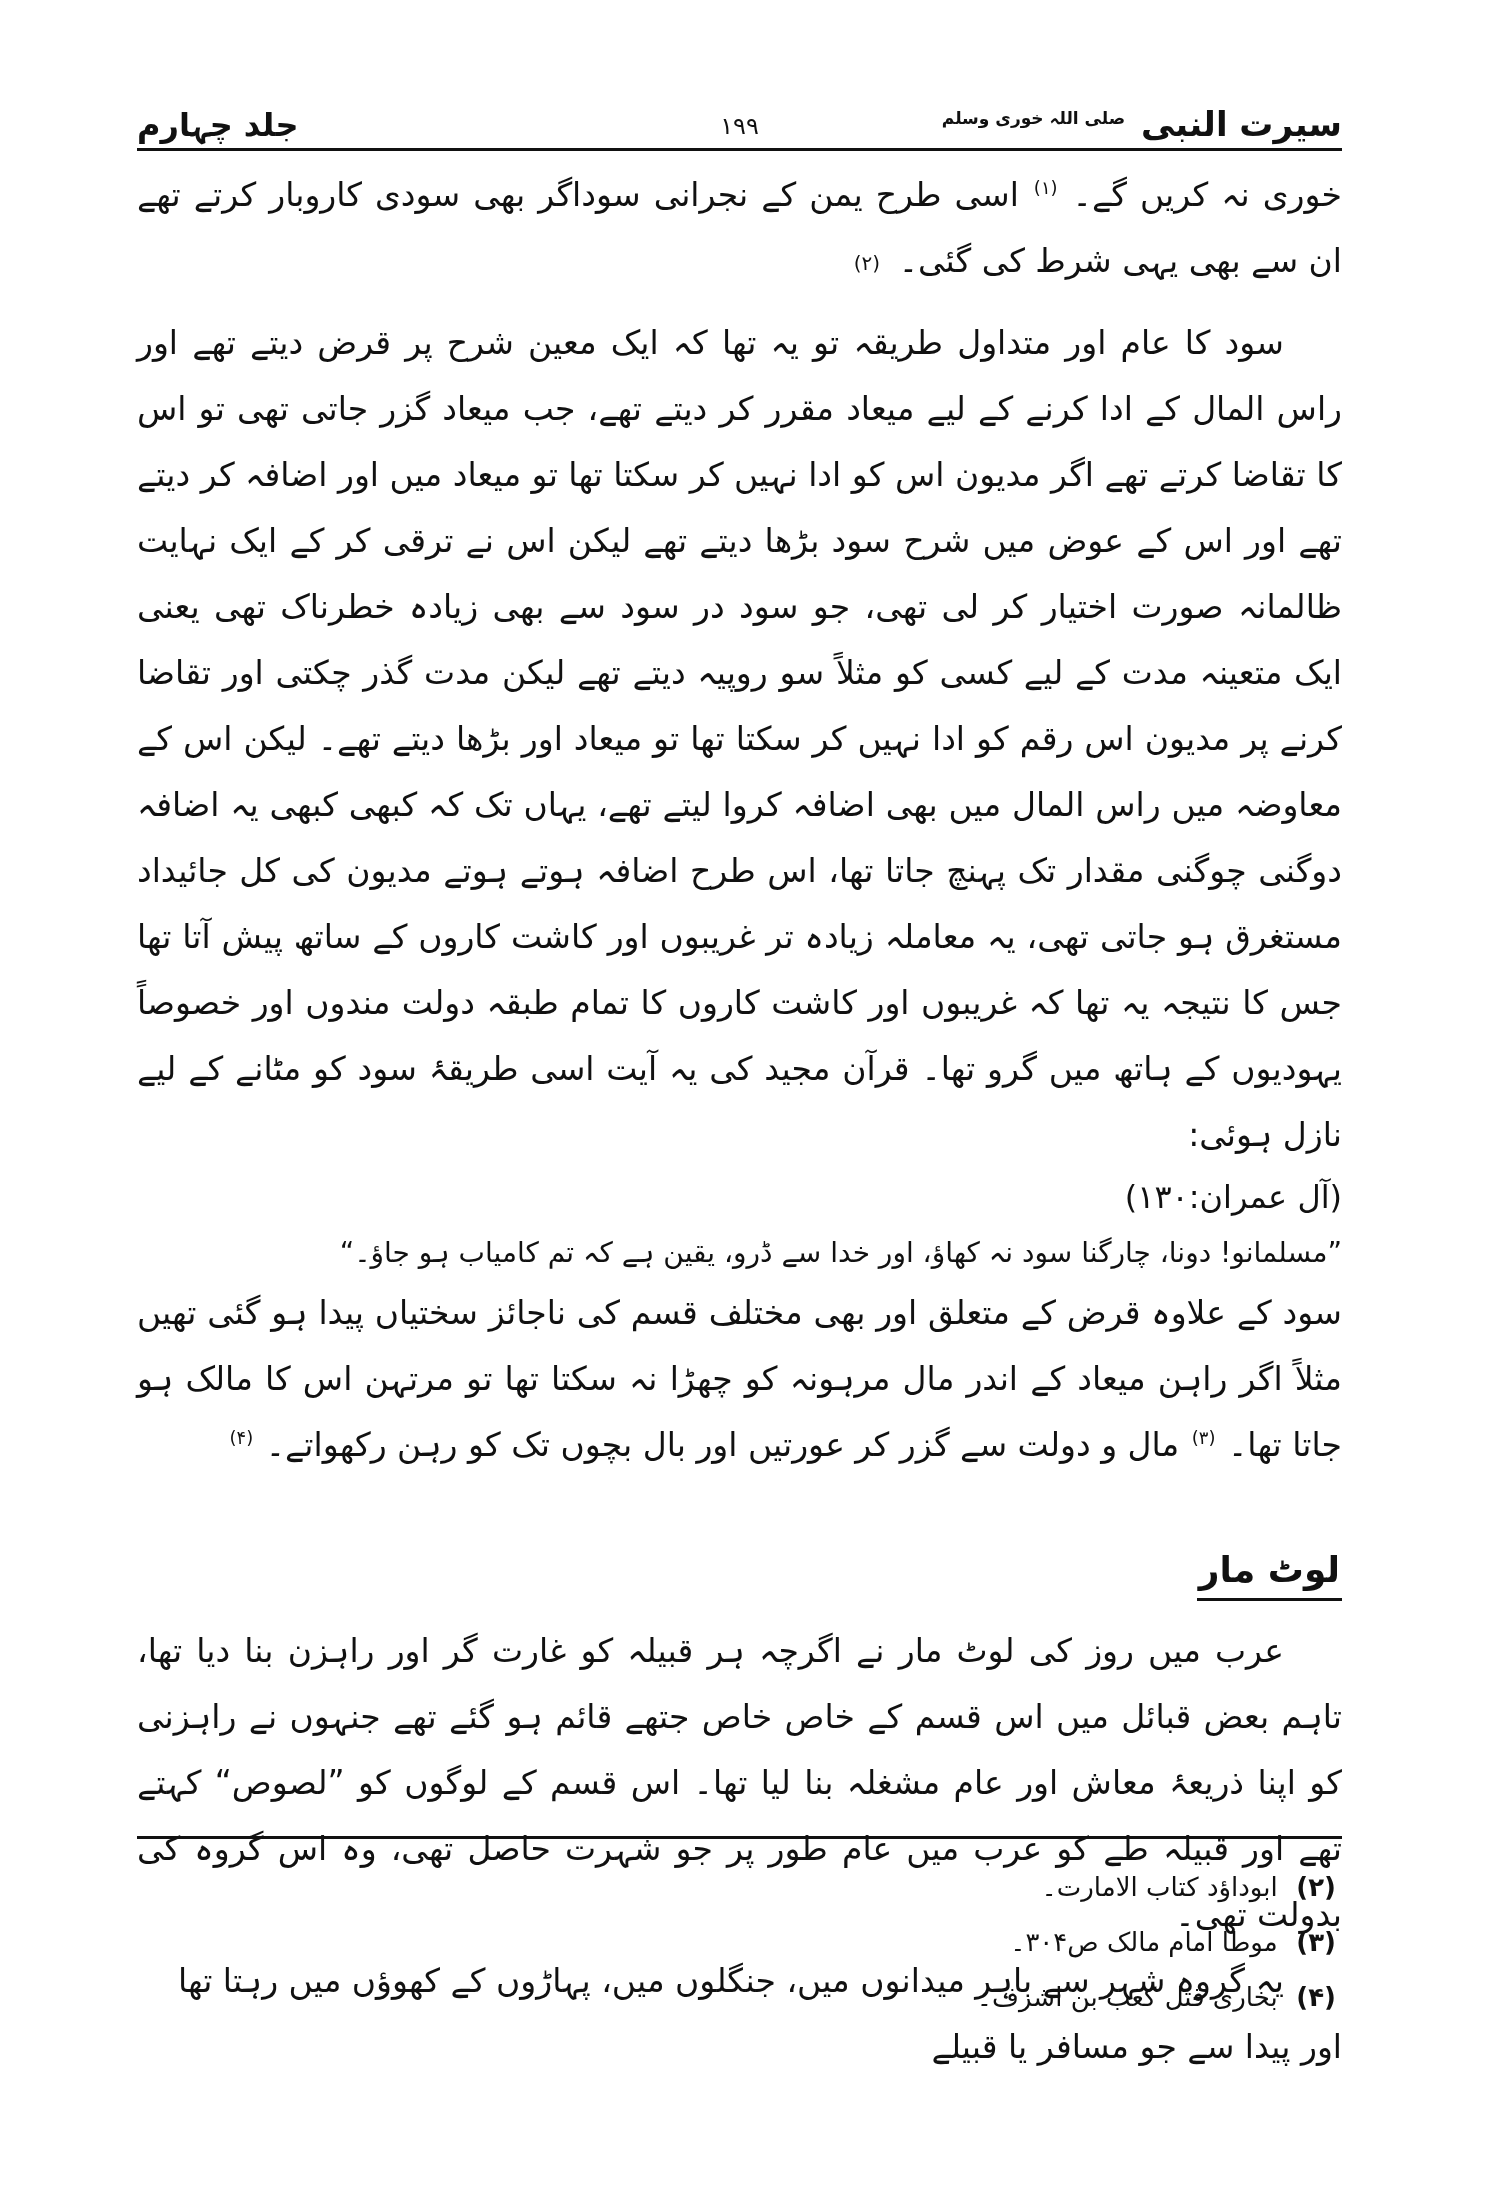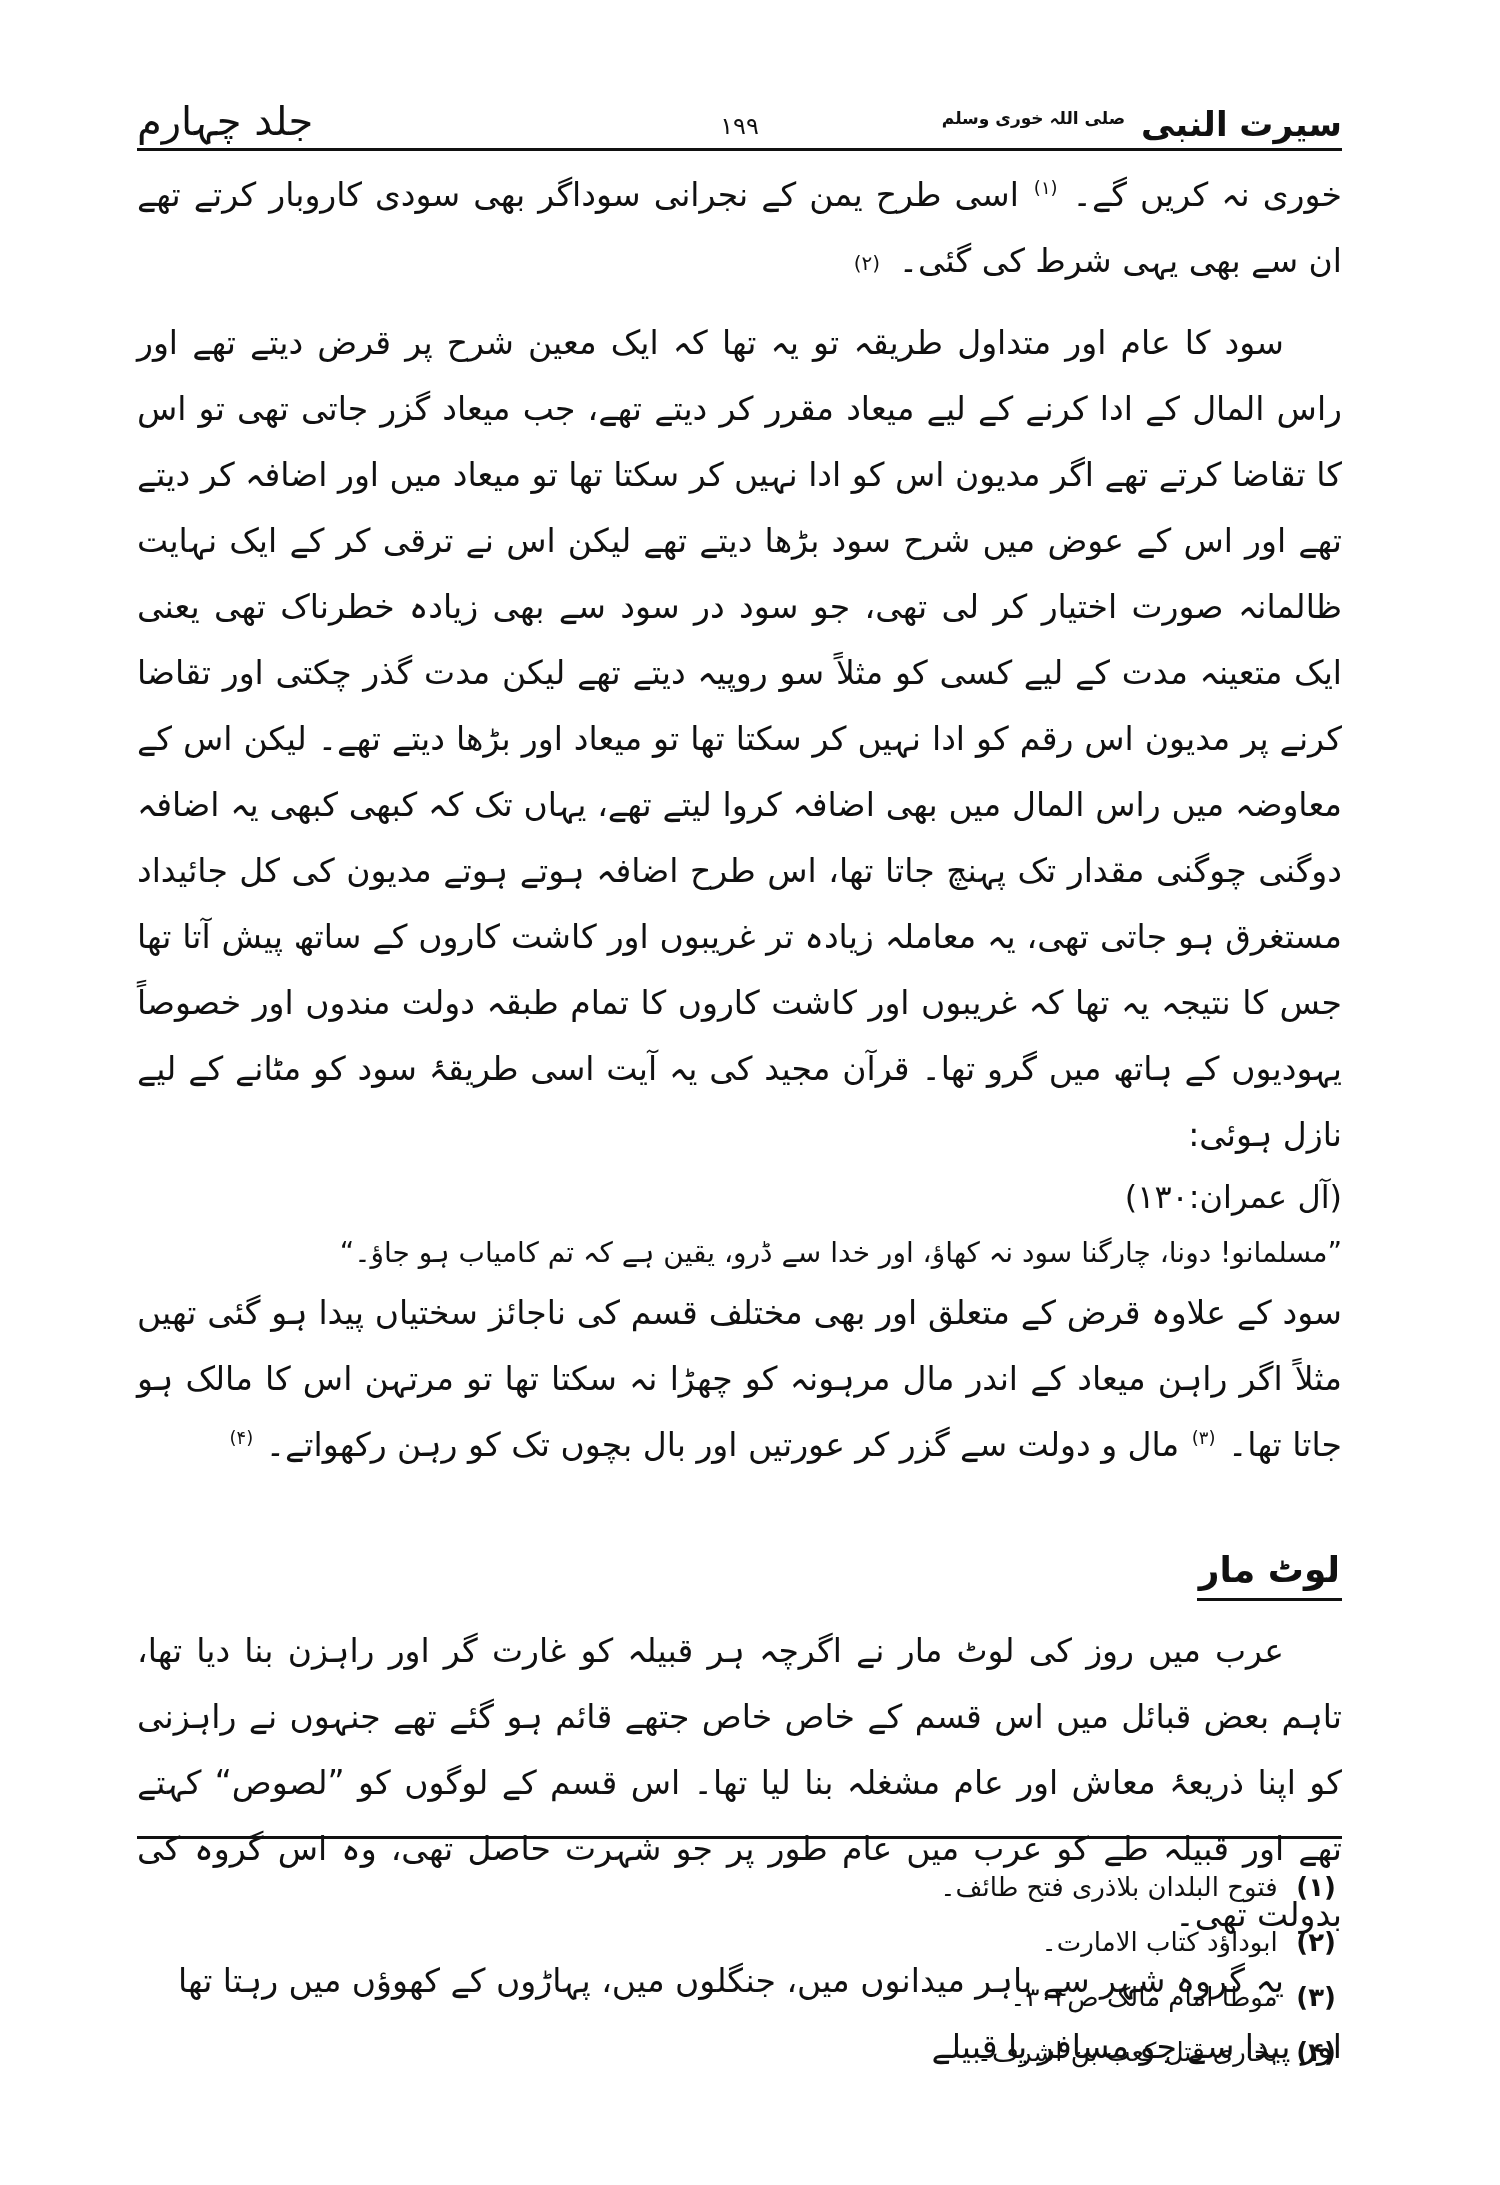--- a/index.html
+++ b/index.html
@@ -51,22 +51,22 @@
       transform: translateX(-50%);
       bottom: 8px;
       font-size: 24px;
       font-weight: normal;
       font-family: "DejaVu Sans", sans-serif;
     }
     .rh-volume {
       position: absolute;
       left: 0;
       bottom: 4px;
-      font-size: 40px;
-      font-weight: normal;
+      font-size: 32px;
+      font-weight: bold;
       white-space: nowrap;
     }
     
     .body-text {
       position: absolute;
       top: 162px;
       left: 0;
       right: 0;
       font-size: 33px;
       line-height: 66px;
@@ -211,24 +211,20 @@
 
     <p class="para indent no-justify">
       <span>یہ گروہ شہر سے باہر میدانوں میں، جنگلوں میں، پہاڑوں کے کھوؤں میں رہتا تھا اور پیدا سے جو مسافر یا</span>
       <span class="catchword">قبیلے</span>
     </p>
   </div>
 
   <div class="footnote-rule"></div>
 
   <ul class="footnotes">
-    <li>
-      <span class="fn-num">(۱)</span>
-      <span>فتوح البلدان بلاذری فتح طائف۔</span>
-    </li>
     <li>
       <span class="fn-num">(۲)</span>
       <span>ابوداؤد کتاب الامارت۔</span>
     </li>
     <li>
       <span class="fn-num">(۳)</span>
       <span>موطا امام مالک ص۳۰۴۔</span>
     </li>
     <li>
       <span class="fn-num">(۴)</span>

